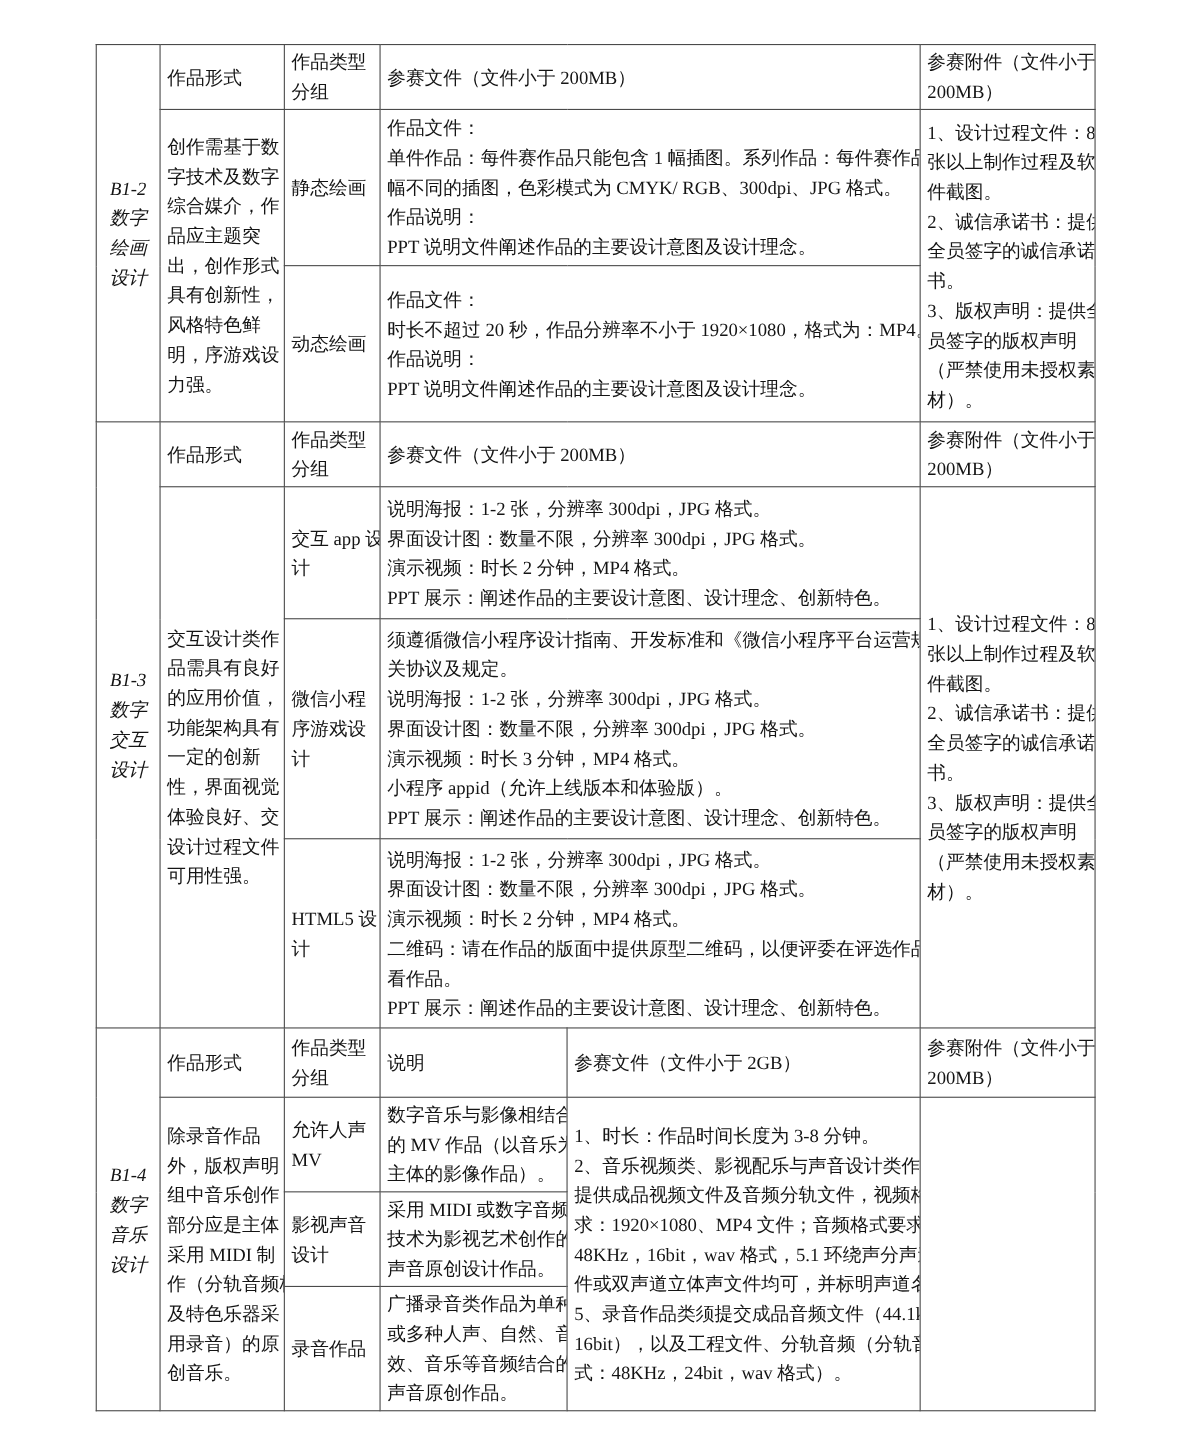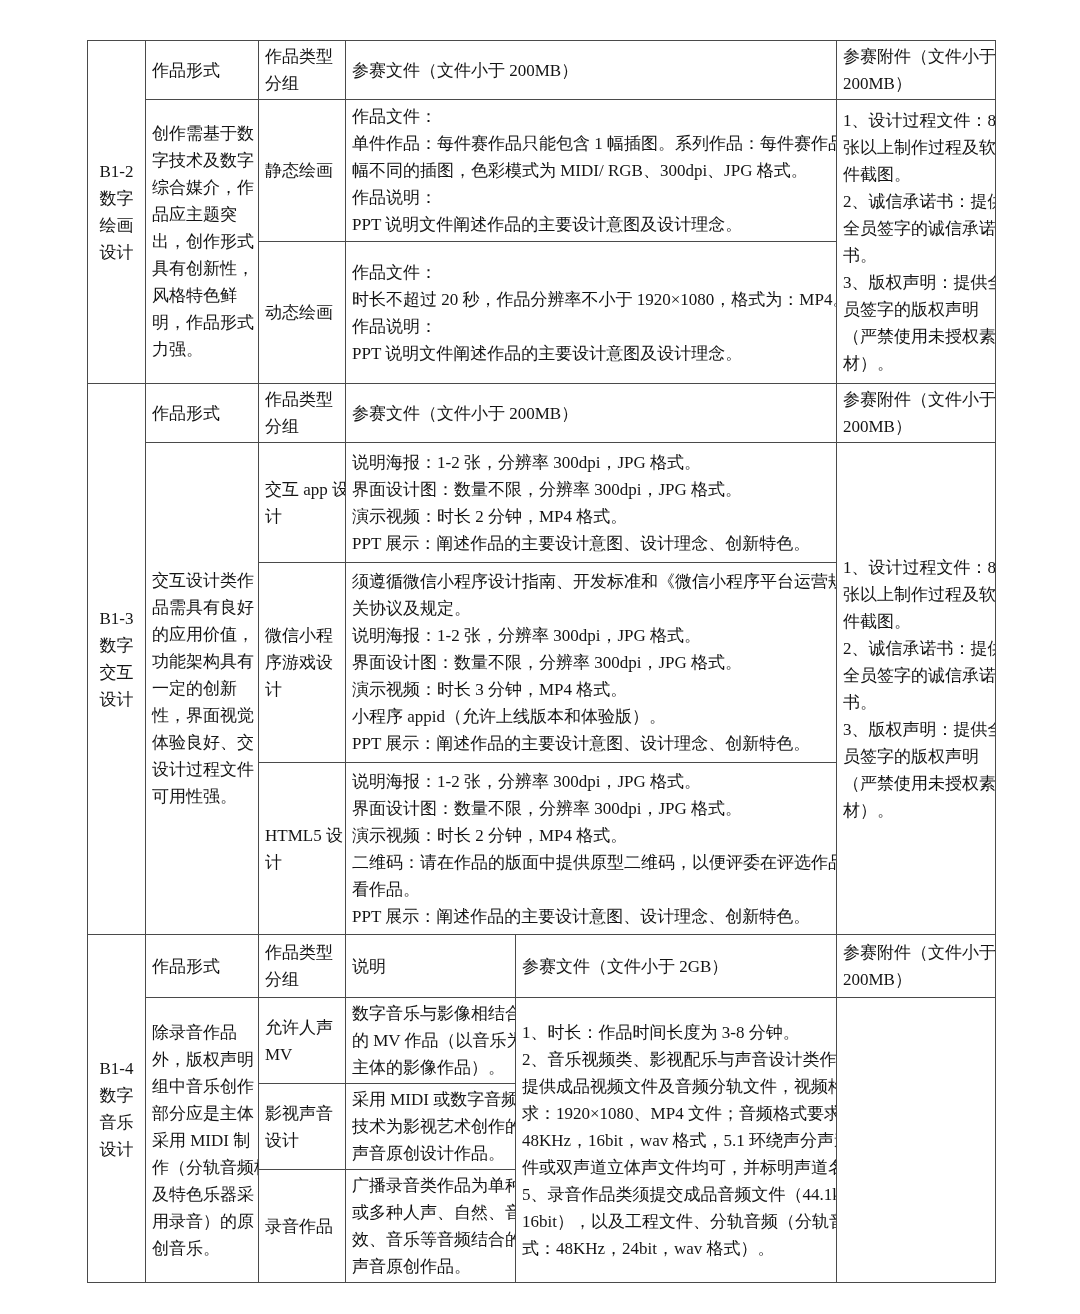--- a/index.html
+++ b/index.html
@@ -11,21 +11,21 @@
     position:absolute;left:87px;top:40px;width:908px;
     border-collapse:collapse;table-layout:fixed;
   }
   td{
     border:1px solid #4a4a4a;
     vertical-align:middle;
     padding:2px 6px;
     font-size:17px;line-height:27px;
     overflow:hidden;
   }
-  td.c1{text-align:center;padding:2px 1px;}
+  td.c1{text-align:center;padding:2px 1px;font-style:italic;}
   td div{white-space:nowrap;}
   .h58{height:58px}.h142{height:142px}
   .h120{height:120px}.h200{height:200px}.h172{height:172px}
   .h63{height:63px}.h81{height:81px}.h84{height:84px}.h113{height:113px}
 </style>
 </head>
 <body>
 
 <table class="req">
   <colgroup>
@@ -58,30 +58,30 @@
   </tr>
   <tr class="h142">
     <td rowspan="2">
           <div>创作需基于数</div>
           <div>字技术及数字</div>
           <div>综合媒介，作</div>
           <div>品应主题突</div>
           <div>出，创作形式</div>
           <div>具有创新性，</div>
           <div>风格特色鲜</div>
-          <div>明，作品形式</div>
+          <div>明，序游戏设</div>
           <div>力强。</div>
         </td>
     <td>
           <div>静态绘画</div>
         </td>
     <td colspan="2">
           <div>作品文件：</div>
           <div>单件作品：每件赛作品只能包含 1 幅插图。系列作品：每件赛作品提供 2-5</div>
-          <div>幅不同的插图，色彩模式为 MIDI/ RGB、300dpi、JPG 格式。</div>
+          <div>幅不同的插图，色彩模式为 CMYK/ RGB、300dpi、JPG 格式。</div>
           <div>作品说明：</div>
           <div>PPT 说明文件阐述作品的主要设计意图及设计理念。</div>
         </td>
     <td rowspan="2">
           <div>1、设计过程文件：8</div>
           <div>张以上制作过程及软</div>
           <div>件截图。</div>
           <div>2、诚信承诺书：提供</div>
           <div>全员签字的诚信承诺</div>
           <div>书。</div>

